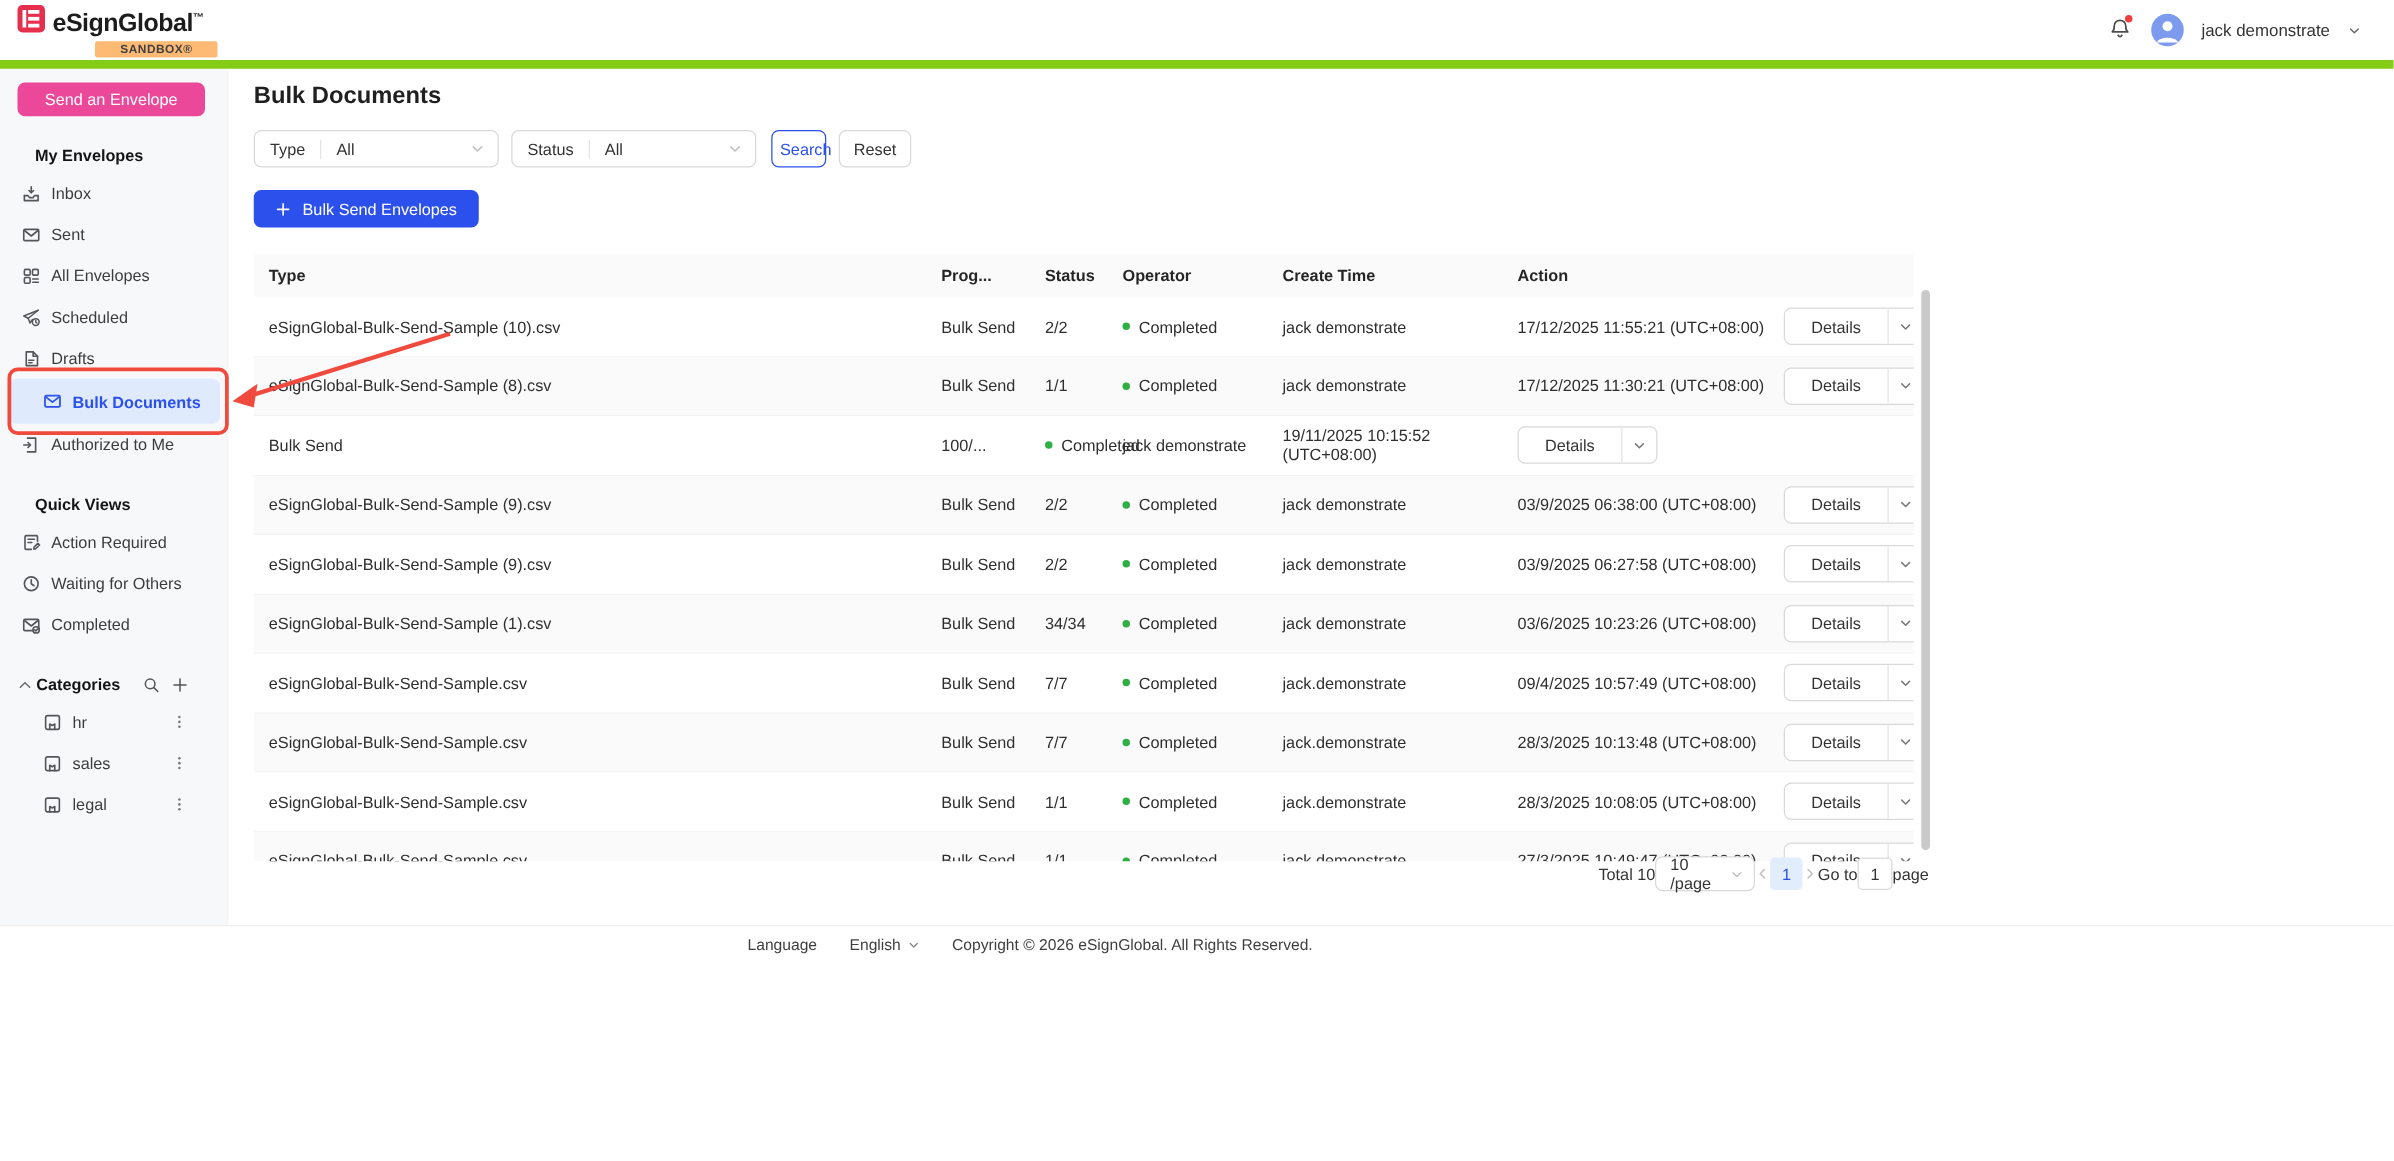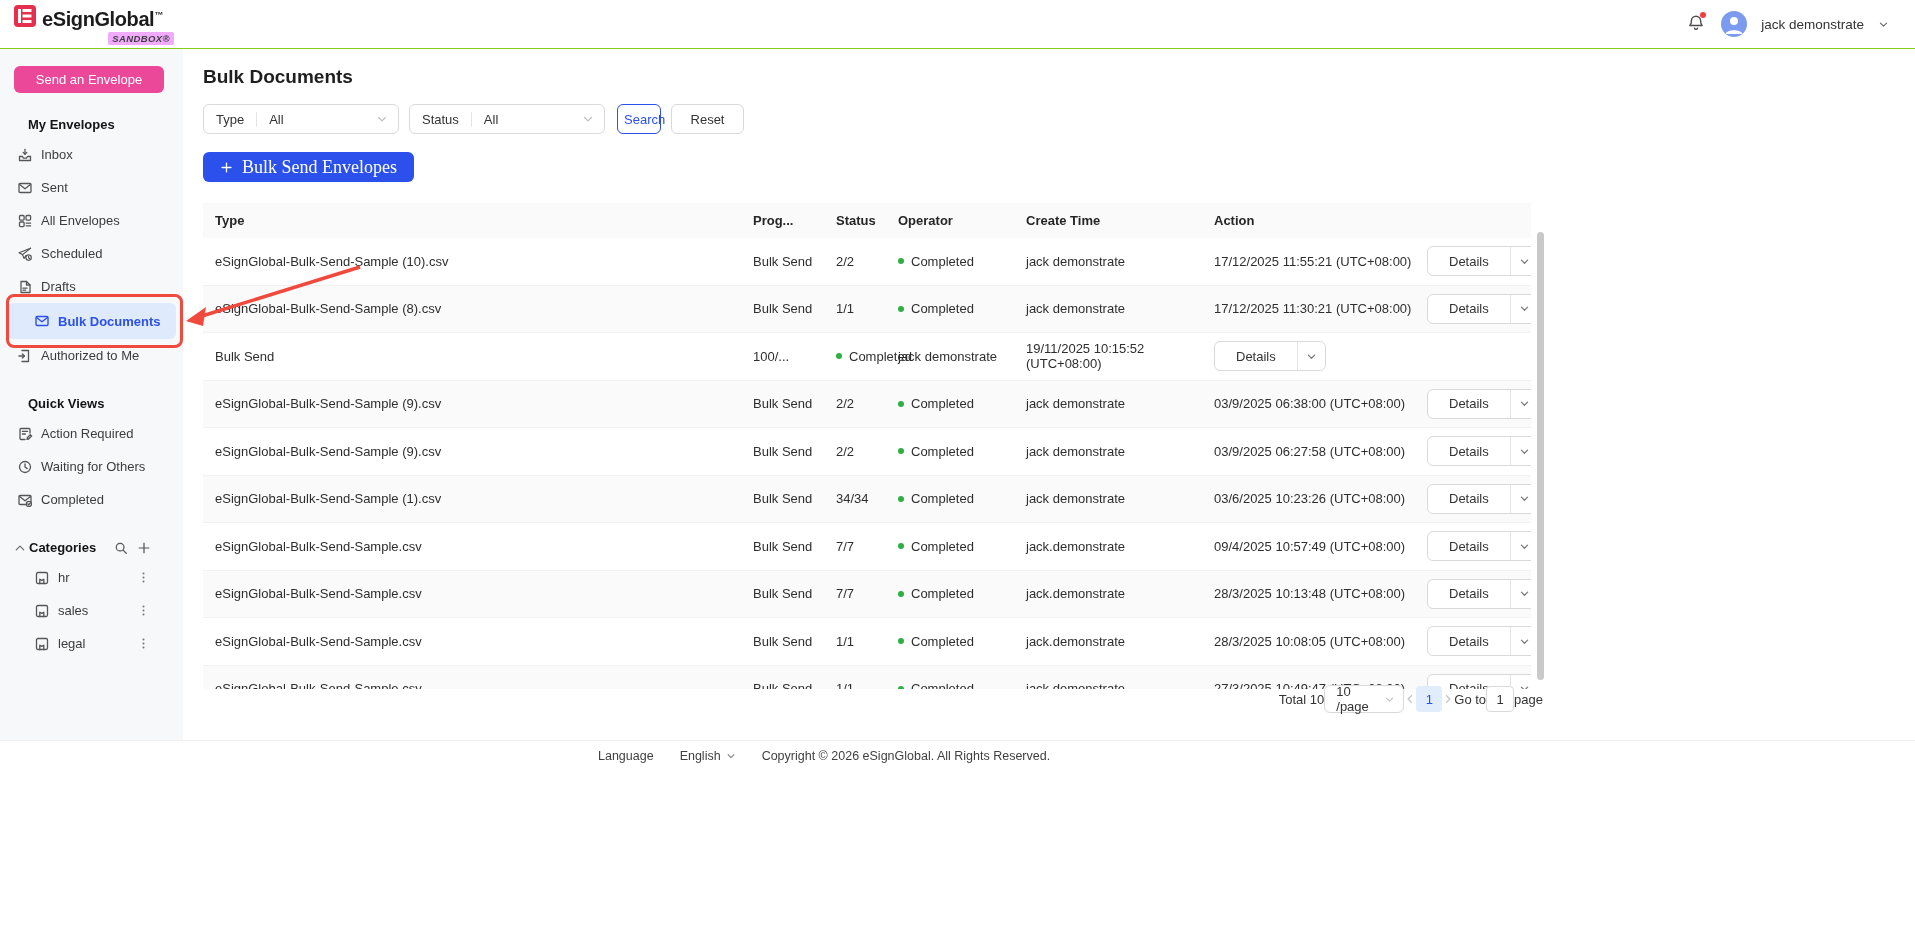--- a/index.html
+++ b/index.html
@@ -4,28 +4,28 @@
 <style>
   html,body{margin:0;padding:0;}
   body{
     width:1915px;height:929px;position:relative;background:#ffffff;
     font-family:"Liberation Sans","DejaVu Sans",sans-serif;color:#2b2b2b;
     overflow:hidden;-webkit-font-smoothing:antialiased;
   }
   svg{display:block}
   
   .header{position:absolute;top:0;left:0;width:1915px;height:48px;background:#fff;
-    border-bottom:1px solid #84cc16;display:flex;align-items:center;z-index:5;}
+    border-bottom:7px solid #84cc16;display:flex;align-items:center;z-index:5;}
   .logo{display:flex;flex-direction:column;margin-left:14px;width:160px;}
   .logo-row{display:flex;align-items:flex-start;gap:6px;}
   .logo-mark{width:22px;height:22px;background:#e62e4d;border-radius:4px;margin-top:2px;}
   .brand{font-size:20px;font-weight:700;color:#1c1c1c;letter-spacing:-0.4px;line-height:24px;}
   .tm{font-size:9px;vertical-align:super;font-weight:700;color:#1c1c1c;}
-  .sandbox{align-self:flex-end;margin-top:2px;background:#f0abfc;color:#3f3f42;font-size:9.5px;
-    font-weight:700;padding:1px 4px;border-radius:2px;letter-spacing:.4px;font-style:italic;}
+  .sandbox{align-self:flex-end;margin-top:2px;background:#fdba74;color:#3f3f42;font-size:9.5px;
+    font-weight:700;padding:1px 20px;border-radius:2px;letter-spacing:.4px;}
   .nav{display:flex;margin-left:26px;height:48px;}
   .nav-item{position:relative;height:48px;line-height:48px;padding:0 27px;font-size:14.5px;
     color:#262626;cursor:pointer;white-space:nowrap;}
   .nav-item.active{color:#2b50ec;font-weight:500;}
   .nav-item.active::after{content:"";position:absolute;left:10px;right:10px;bottom:0;height:3px;background:#2b50ec;}
   .header-right{margin-left:auto;display:flex;align-items:center;gap:14px;margin-right:26px;}
   .bell{position:relative;width:22px;height:22px;color:#4d4d4d;cursor:pointer;}
   .bell .dot{position:absolute;top:-1px;right:1px;width:6px;height:6px;border-radius:50%;background:#f23d3d;}
   .avatar{width:26px;height:26px;border-radius:50%;background:#7d9bee;overflow:hidden;}
   .user-name{font-size:13.5px;color:#333;}
@@ -56,23 +56,23 @@
   .page-title{margin:18px 0 0 20px;font-size:19px;font-weight:600;color:#1f1f1f;}
   .filters{display:flex;align-items:center;gap:10px;margin:16px 0 0 20px;}
   .select-box{width:196px;height:30px;border:1px solid #d9d9d9;border-radius:6px;background:#fff;
     display:flex;align-items:center;font-size:13px;color:#333;cursor:pointer;box-sizing:border-box;}
   .select-box .lab{padding:0 12px;}
   .select-box .div{width:1px;height:15px;background:#e4e4e4;}
   .select-box .val{padding:0 12px;flex:1;}
   .select-box .sc{width:12px;height:12px;color:#bfbfbf;margin-right:10px;}
   .btn{height:30px;border-radius:6px;background:#fff;font-size:13px;font-family:inherit;cursor:pointer;box-sizing:border-box;}
   .btn-search{width:44px;border:1px solid #2b50ec;color:#2b50ec;margin-left:2px;}
-  .btn-reset{width:73px;border:1px solid #d9d9d9;color:#333;}
+  .btn-reset{width:58px;border:1px solid #d9d9d9;color:#333;}
   .bulk-send{display:inline-flex;align-items:center;gap:9px;margin:18px 0 0 20px;height:30px;padding:0 17px;
-    background:#2b50ec;color:#fff;border:none;border-radius:6px;font-size:18px;font-family:Liberation Serif, serif;cursor:pointer;}
+    background:#2b50ec;color:#fff;border:none;border-radius:6px;font-size:13px;font-family:Liberation Sans, sans-serif;cursor:pointer;}
   .bulk-send .plus{width:13px;height:13px;color:#fff;}
   
   .table{margin:21px 0 0 20px;width:1328px;height:486px;overflow:hidden;position:relative;}
   .tr{display:grid;grid-template-columns:550px 83px 62px 128px 188px 213px 1fr;align-items:center;}
   .thead{height:35px;background:#fafafa;font-weight:700;color:#262626;font-size:13px;}
   .thead .th:first-child{padding-left:12px;}
   .row{height:46.5px;font-size:13px;color:#2e2e2e;border-bottom:1px solid #f2f2f2;background:#fff;}
   .row.row-even{background:#fafafa;}
   .row .td:first-child{padding-left:12px;}
   .td.status{display:flex;align-items:center;gap:7px;}

